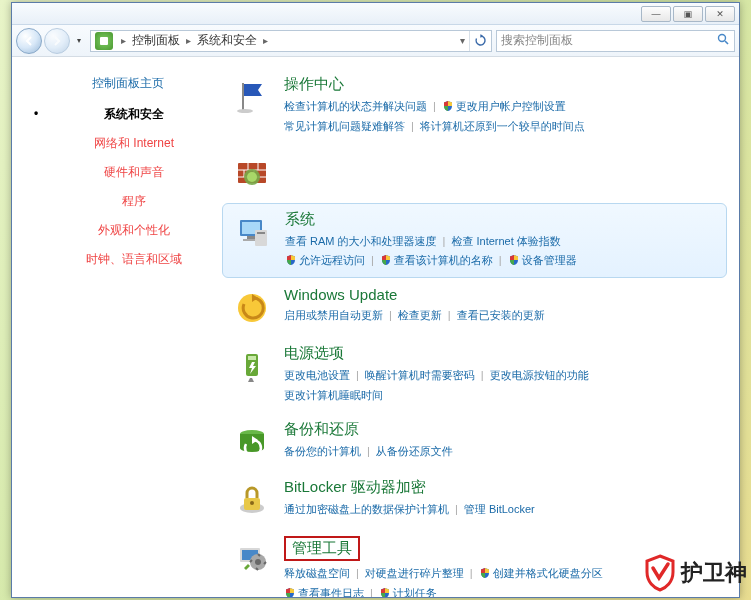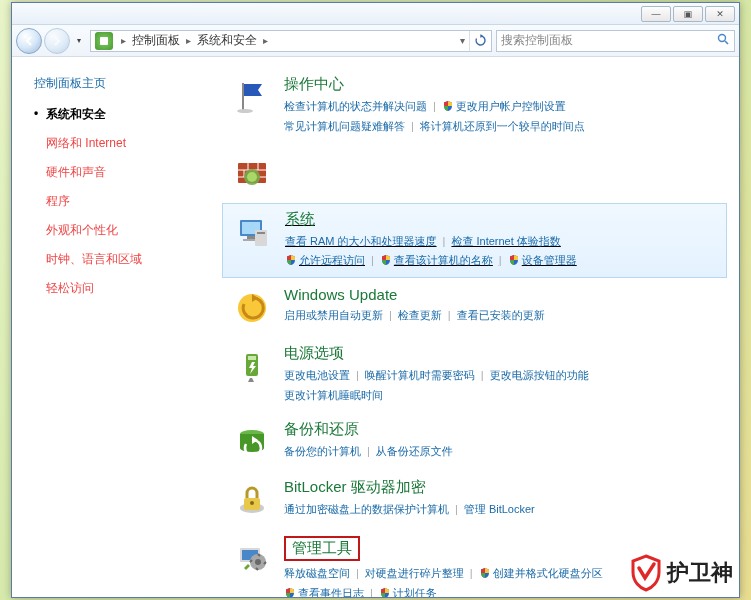--- a/index.html
+++ b/index.html
@@ -13,38 +13,38 @@
 .navdrop { width: 14px; height: 20px; display: flex; align-items: center; justify-content: center; font-size: 8px; color: #444; }
 .breadcrumbs { flex: 1; height: 22px; border: 1px solid #b8c8d8; background: #fff; display: flex; align-items: center; margin: 0 4px; font-size: 12px; }
 .bc-icon { width: 18px; height: 18px; margin: 0 4px; background: radial-gradient(circle, #6ab850 40%, #4a9830 100%); border-radius: 3px; display: flex; align-items: center; justify-content: center; }
 .bc-icon::after { content: ""; width: 8px; height: 8px; background: #fff; border-radius: 1px; }
 .bc-item { color: #333; padding: 0 2px; }
 .bc-sep { padding: 0 4px; color: #666; font-size: 10px; }
 .refresh { width: 22px; display: flex; align-items: center; justify-content: center; border-left: 1px solid #d8e0e8; height: 100%; }
 .searchbox { width: 239px; height: 22px; border: 1px solid #b8c8d8; background: #fff; display: flex; align-items: center; padding: 0 4px; font-size: 12px; color: #888; }
 .searchbox .si { margin-left: auto; }
 .content { display: flex; height: calc(100% - 54px); }
-.sidebar { width: 210px; background: #fff; padding: 18px 0 0 22px; }
+.sidebar { width: 210px; background: #fff; padding: 18px 0 0 22px; text-align: center; }
 .sidebar-title { color: #1a6aa8; font-size: 12px; margin-bottom: 14px; cursor: pointer; }
 .sidebar-item { color: #ef4444; font-size: 12px; margin-bottom: 12px; cursor: pointer; padding-left: 12px; }
 .sidebar-item.current { color: #000; font-weight: bold; position: relative; padding-left: 12px; }
 .sidebar-item.current::before { content: "•"; position: absolute; left: 0; color: #000; }
 .main { flex: 1; background: #fff; padding: 12px 12px 0 0; overflow-y: auto; }
 .category { display: flex; padding: 6px 8px; margin-bottom: 2px; }
-.category.highlight { background: linear-gradient(#f0f8ff, #e4f2ff); border: 1px solid #b8d8f0; border-radius: 0; text-decoration: underline; }
+.category.highlight { background: linear-gradient(#f0f8ff, #e4f2ff); border: 1px solid #b8d8f0; border-radius: 6px; }
 .cat-icon { width: 44px; height: 44px; flex-shrink: 0; margin-right: 10px; display: flex; align-items: center; justify-content: center; }
 .cat-body { flex: 1; }
 .cat-title { color: #1a7838; font-size: 15px; margin-bottom: 3px; cursor: pointer; }
 .cat-title.boxed { border: 2px solid #c01818; display: inline-block; padding: 1px 6px; }
 .cat-links { font-size: 11px; color: #1a6aa8; line-height: 1.8; }
 .cat-links span { cursor: pointer; }
 .cat-links .sep { color: #aaa; margin: 0 6px; cursor: default; }
 .shield { display: inline-block; width: 12px; height: 12px; vertical-align: -2px; margin-right: 2px; }
 .shield svg { width: 12px; height: 12px; }
-.watermark { position: absolute; bottom: 8px; right: 18px; display: flex; align-items: center; font-size: 22px; font-weight: bold; color: #222; }
+.watermark { position: absolute; bottom: 8px; right: 4px; display: flex; align-items: center; font-size: 22px; font-weight: bold; color: #222; }
 .watermark .wshield { width: 34px; height: 38px; margin-right: 4px; }
 .icon-svg { width: 36px; height: 36px; }
 </style>
 </head>
 <body>
 
 <div class="window">
   <div class="titlebar">
     <div class="tbtn">—</div>
     <div class="tbtn">▣</div>
@@ -93,21 +93,20 @@
   <div class="content">
     <div class="sidebar">
       <div class="sidebar-title">控制面板主页</div>
       <div id="sidebar-items">
           <div class="sidebar-item current">系统和安全</div>
           <div class="sidebar-item">网络和 Internet</div>
           <div class="sidebar-item">硬件和声音</div>
           <div class="sidebar-item">程序</div>
           <div class="sidebar-item">外观和个性化</div>
           <div class="sidebar-item">时钟、语言和区域</div>
-          <div class="sidebar-item">轻松访问</div>
         </div>
     </div>
     <div class="main" id="main-panel">
         <div class="category">
           <div class="cat-icon">
             <svg class="icon-svg" viewBox="0 0 36 36">
               <rect x="8" y="4" width="2" height="28" fill="#888"></rect>
               <path d="M10 5 L28 5 L24 11 L28 17 L10 17 Z" fill="#2858b8"></path>
               <ellipse cx="11" cy="32" rx="8" ry="2" fill="#ccc"></ellipse>
             </svg>

